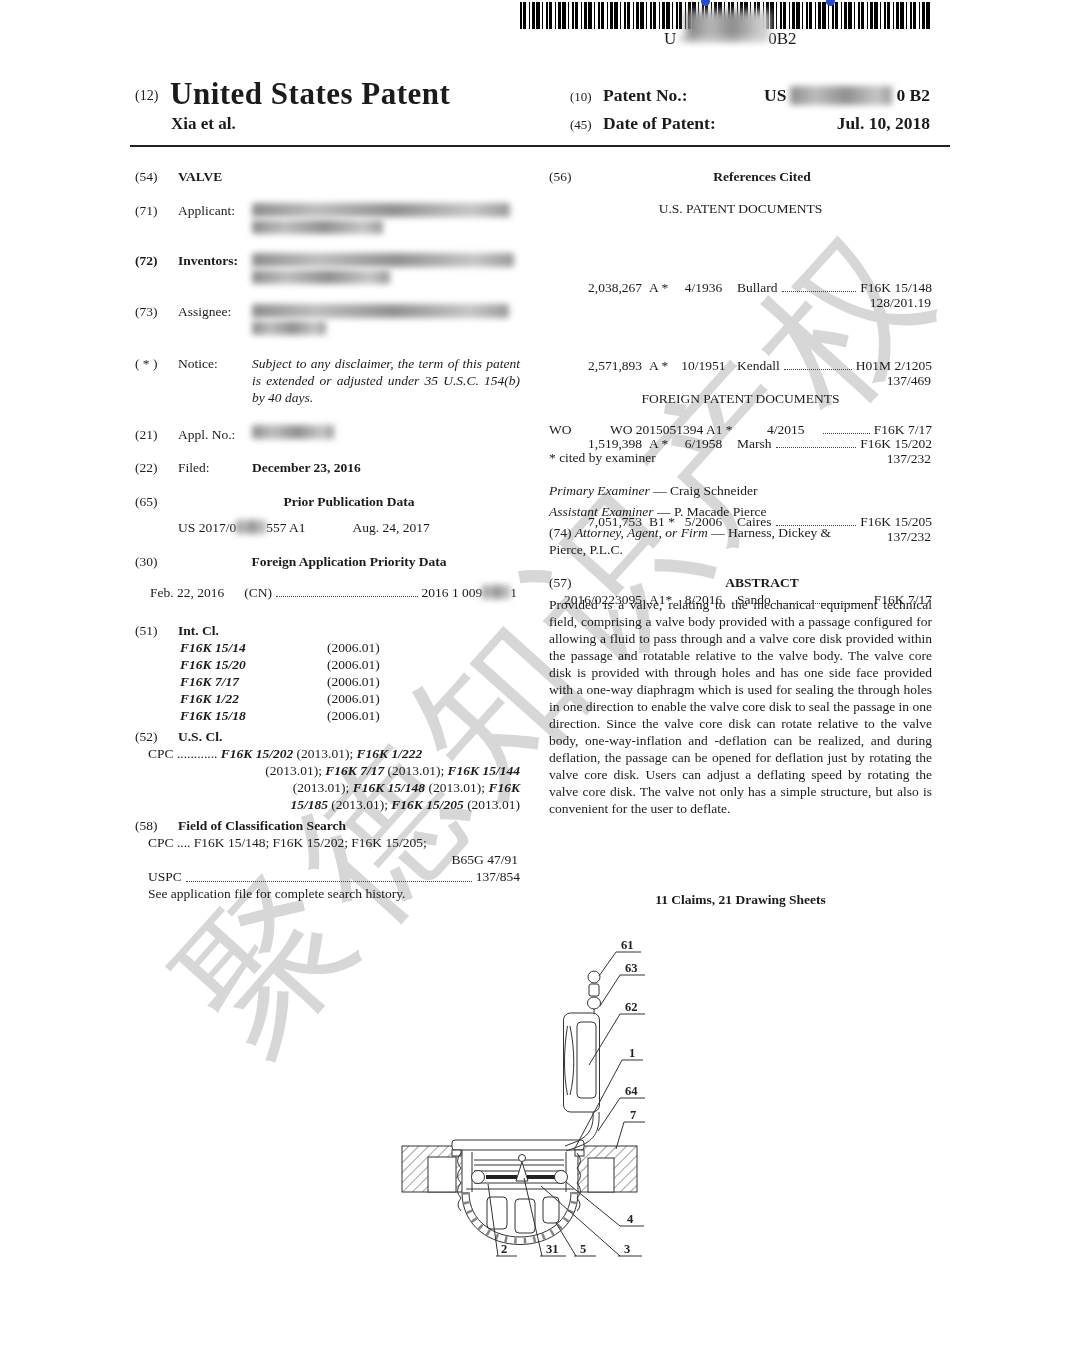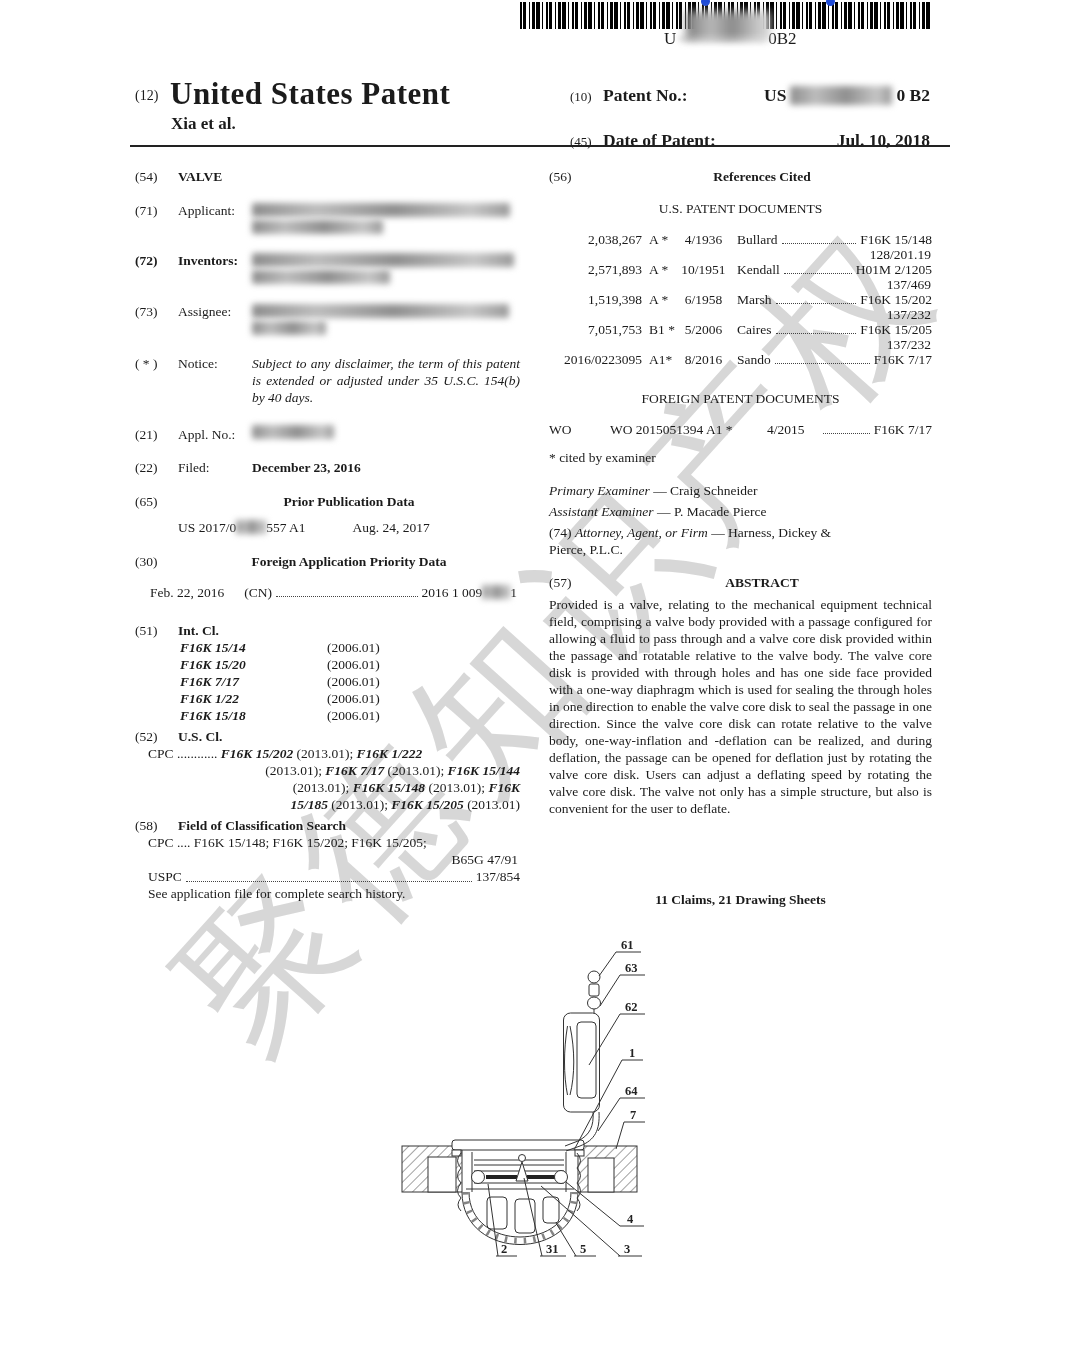--- a/index.html
+++ b/index.html
@@ -45,21 +45,21 @@
   .iclrow{display:flex;padding-left:45px;}
   .iclcode{width:147px;font-weight:bold;font-style:italic;}
   .cpcblock{padding-left:13px;}
   .cpcblock .cpcline{text-align:right;}
   .cpcblock .cpcline:first-child{text-align:left;}
   .seg-bi{font-weight:bold;font-style:italic;}
   .fieldline{padding-left:13px;}
   .fl-right{text-align:right;padding-right:2px;}
   .uspcrow{display:flex;padding-left:13px;}
   
-  .refrow{display:flex;line-height:15px;align-items:baseline;}
+  .refrow{display:flex;line-height:15px;align-items:baseline;margin-top:48px;}
   .rn{width:93px;flex:0 0 93px;text-align:right;}
   .rk{width:31px;flex:0 0 31px;margin-left:7px;}
   .rd{width:47px;flex:0 0 47px;text-align:center;}
   .rname{margin-left:10px;}
   .rc{text-align:right;}
   .refcont{text-align:right;line-height:15px;padding-right:1px;}
   .forrow{display:flex;align-items:baseline;}
   .fc{width:61px;flex:0 0 61px;}
   .fnum{width:157px;flex:0 0 157px;}
   .fd{width:52px;flex:0 0 52px;}
@@ -94,21 +94,21 @@
 
     <div class="hdr-r-row" style="top:85px;">
       <span class="hdr-r-code">(10)</span>
       <span class="hdr-r-lab">Patent No.:</span>
       <span class="hdr-r-val">
         <span>US</span>
         <span class="redact" style="width:102px;height:19px;"></span>
         <span>0 B2</span>
       </span>
     </div>
-    <div class="hdr-r-row" style="top:130px;">
+    <div class="hdr-r-row" style="top:113px;">
       <span class="hdr-r-code">(45)</span>
       <span class="hdr-r-lab">Date of Patent:</span>
       <span class="hdr-r-val">Jul. 10, 2018</span>
     </div>
 
     <div class="hr-rule"></div>
 
     <div class="colL">
 
       <div class="blk" style="top:3px;">

